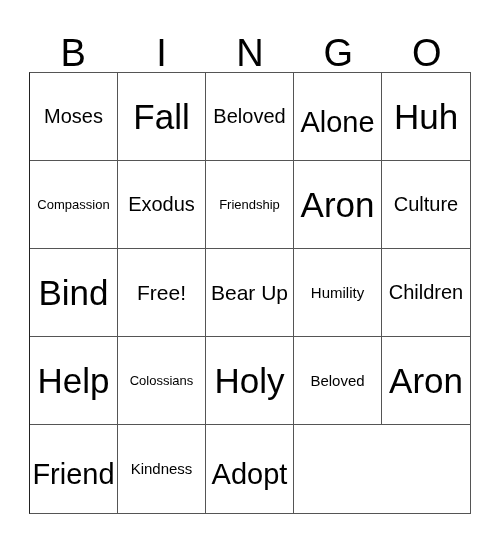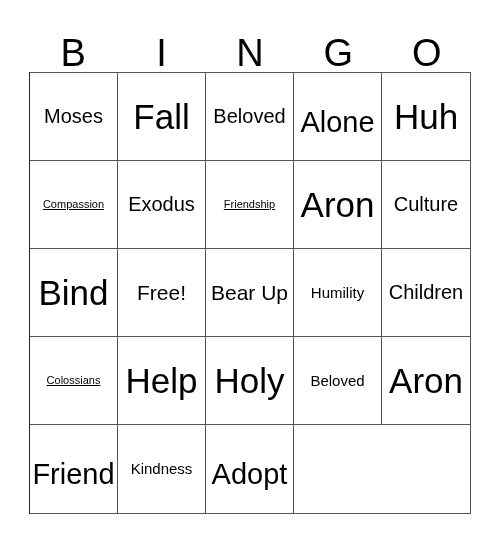--- a/index.html
+++ b/index.html
@@ -84,21 +84,21 @@
     white-space: normal;
     word-break: normal;
   }
 
   
   .size-xxl .cell-text { font-size: 35px; }
   .size-xl  .cell-text { font-size: 21px; }
   .size-l   .cell-text { font-size: 29px; margin-top: 12px; }
   .size-m   .cell-text { font-size: 20px; }
   .size-s   .cell-text { font-size: 15px; }
-  .size-xs  .cell-text { font-size: 11px; text-decoration: underline; }
+  .size-xs  .cell-text { font-size: 13px; }
   .size-xxs .cell-text { font-size: 12px; }
 </style>
 </head>
 <body>
 
 <div id="bingo-card">
 
   <div id="header-row">
     <div class="header-letter">B</div>
     <div class="header-letter">I</div>
@@ -146,25 +146,25 @@
       </div>
       <div class="cell size-xl">
         <span class="cell-text">Bear Up</span>
       </div>
       <div class="cell size-s">
         <span class="cell-text">Humility</span>
       </div>
       <div class="cell size-m">
         <span class="cell-text">Children</span>
       </div>
+      <div class="cell size-xxl">
+        <span class="cell-text">Help</span>
+      </div>
       <div class="cell size-xs">
         <span class="cell-text">Colossians</span>
-      </div>
-      <div class="cell size-xxl">
-        <span class="cell-text">Help</span>
       </div>
       <div class="cell size-xxl">
         <span class="cell-text">Holy</span>
       </div>
       <div class="cell size-s">
         <span class="cell-text">Beloved</span>
       </div>
       <div class="cell size-xxl">
         <span class="cell-text">Aron</span>
       </div>

